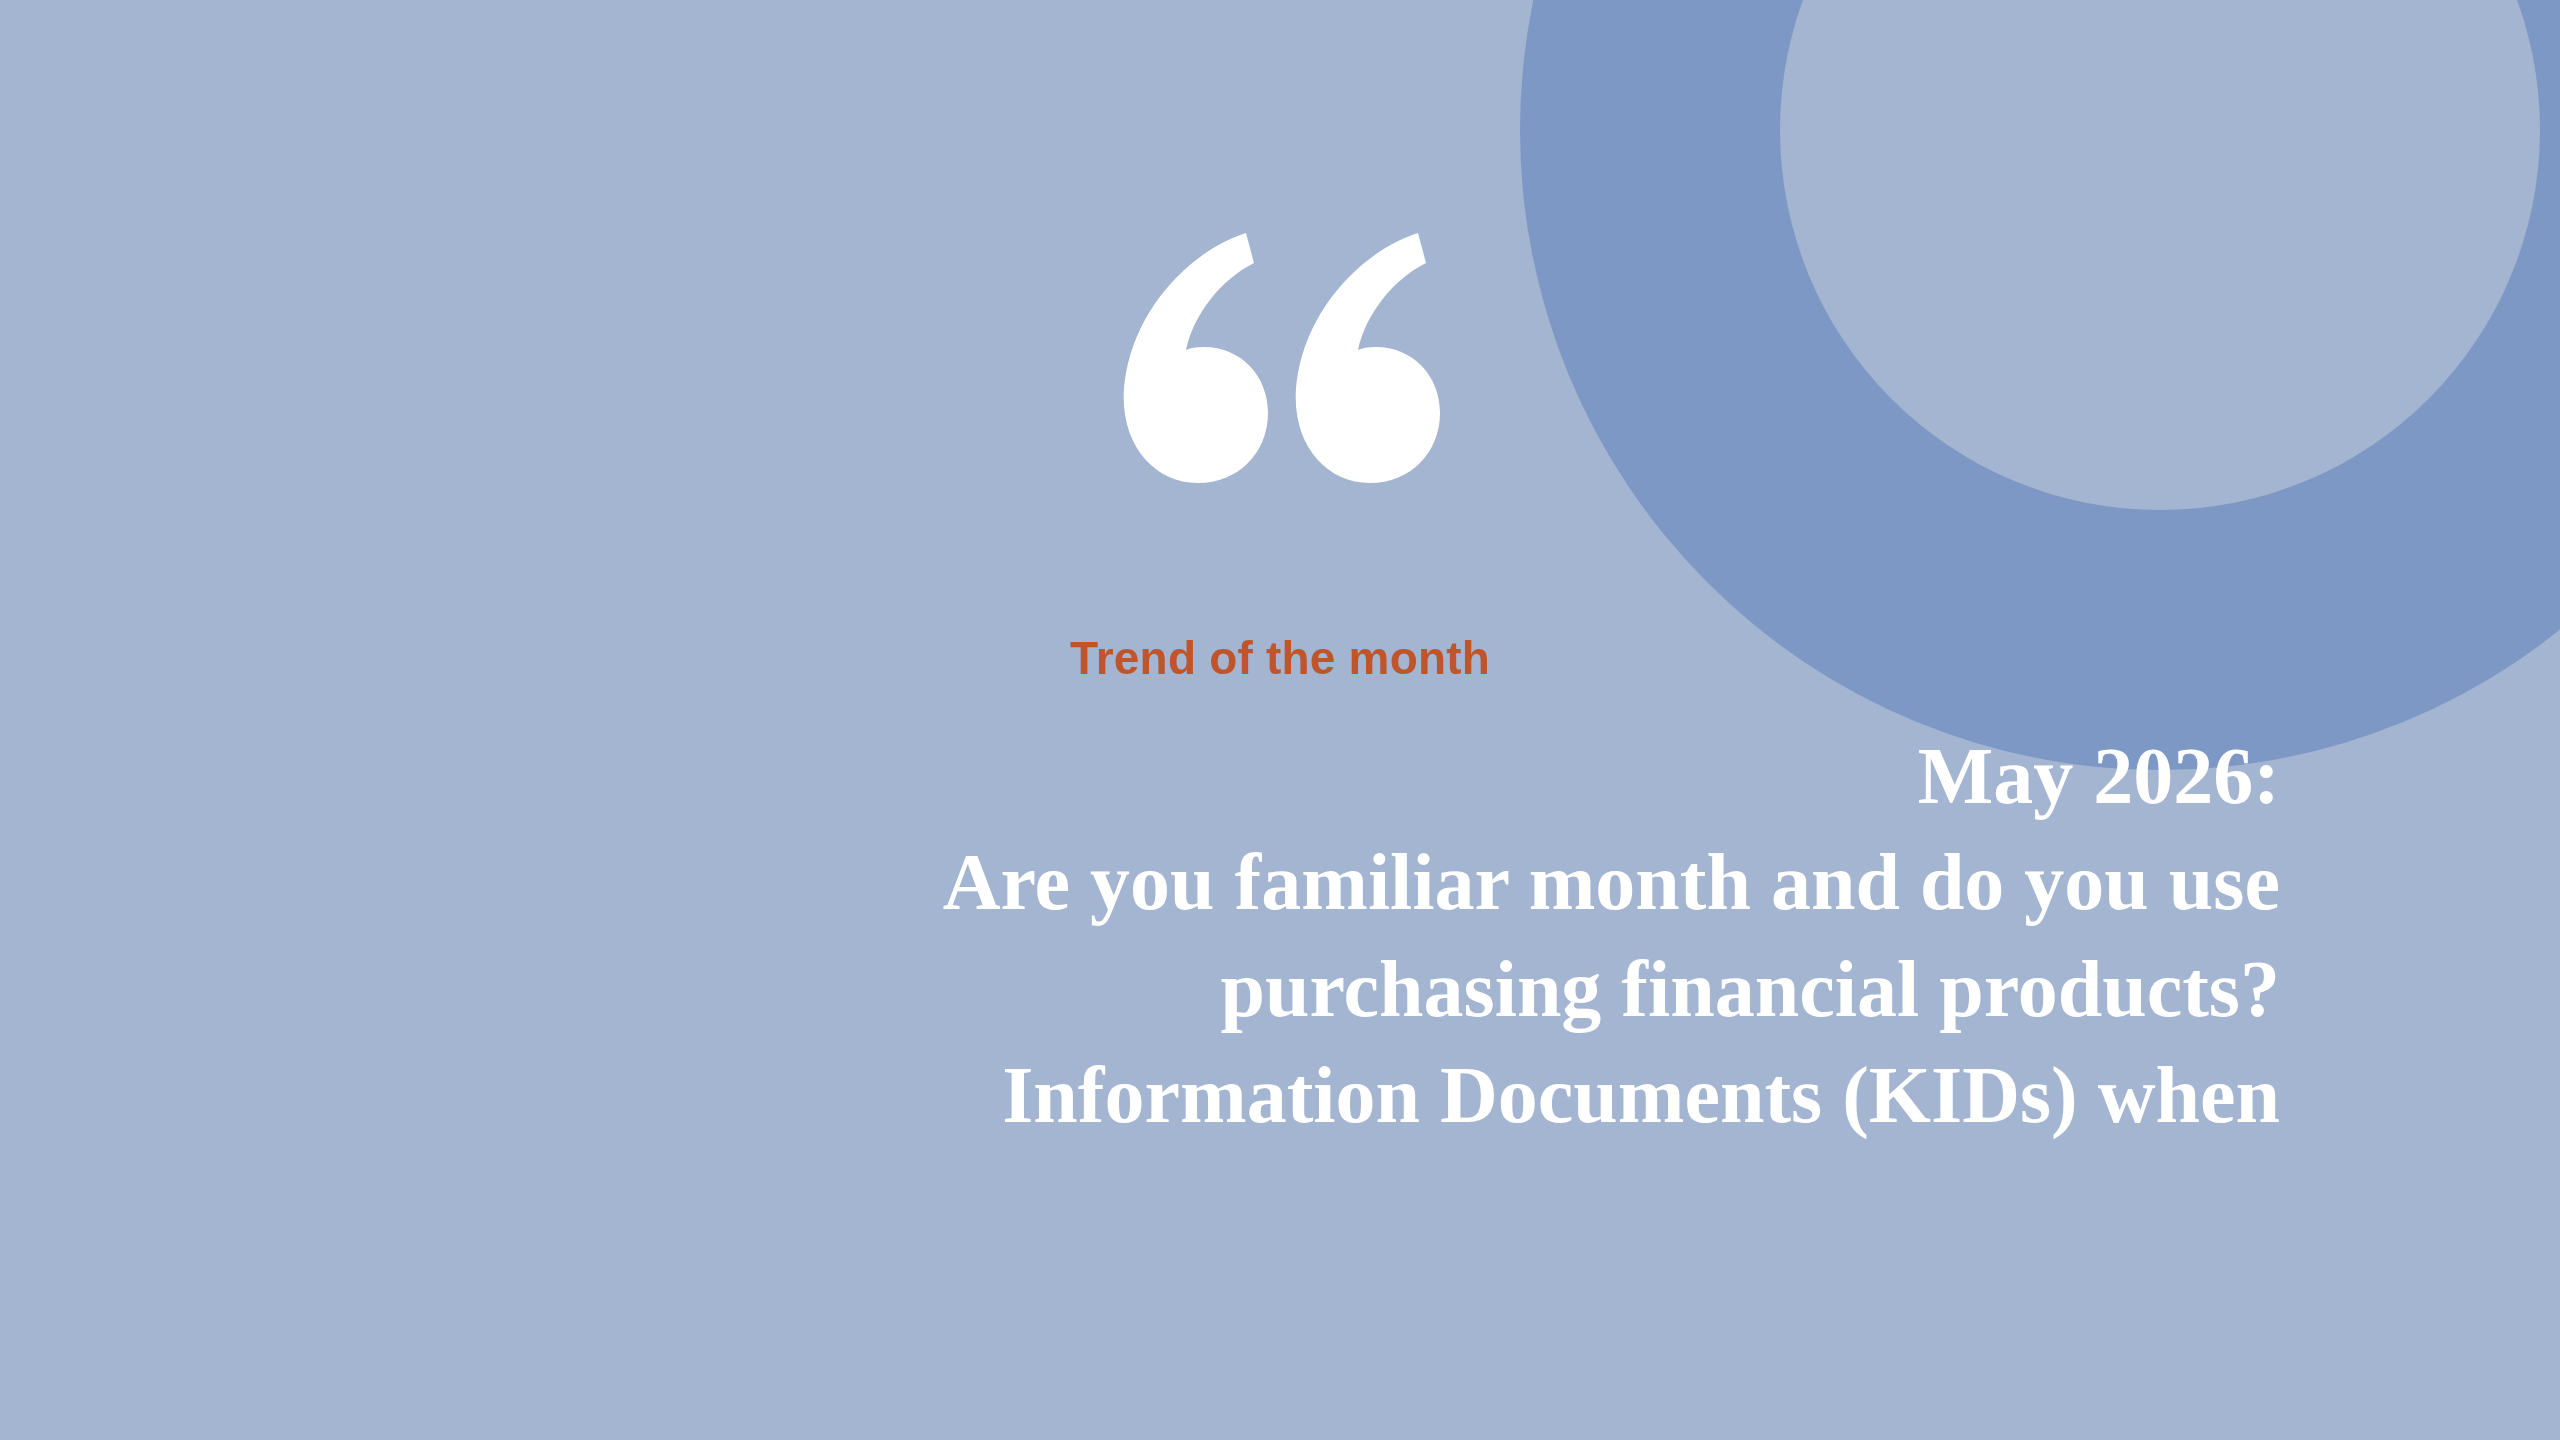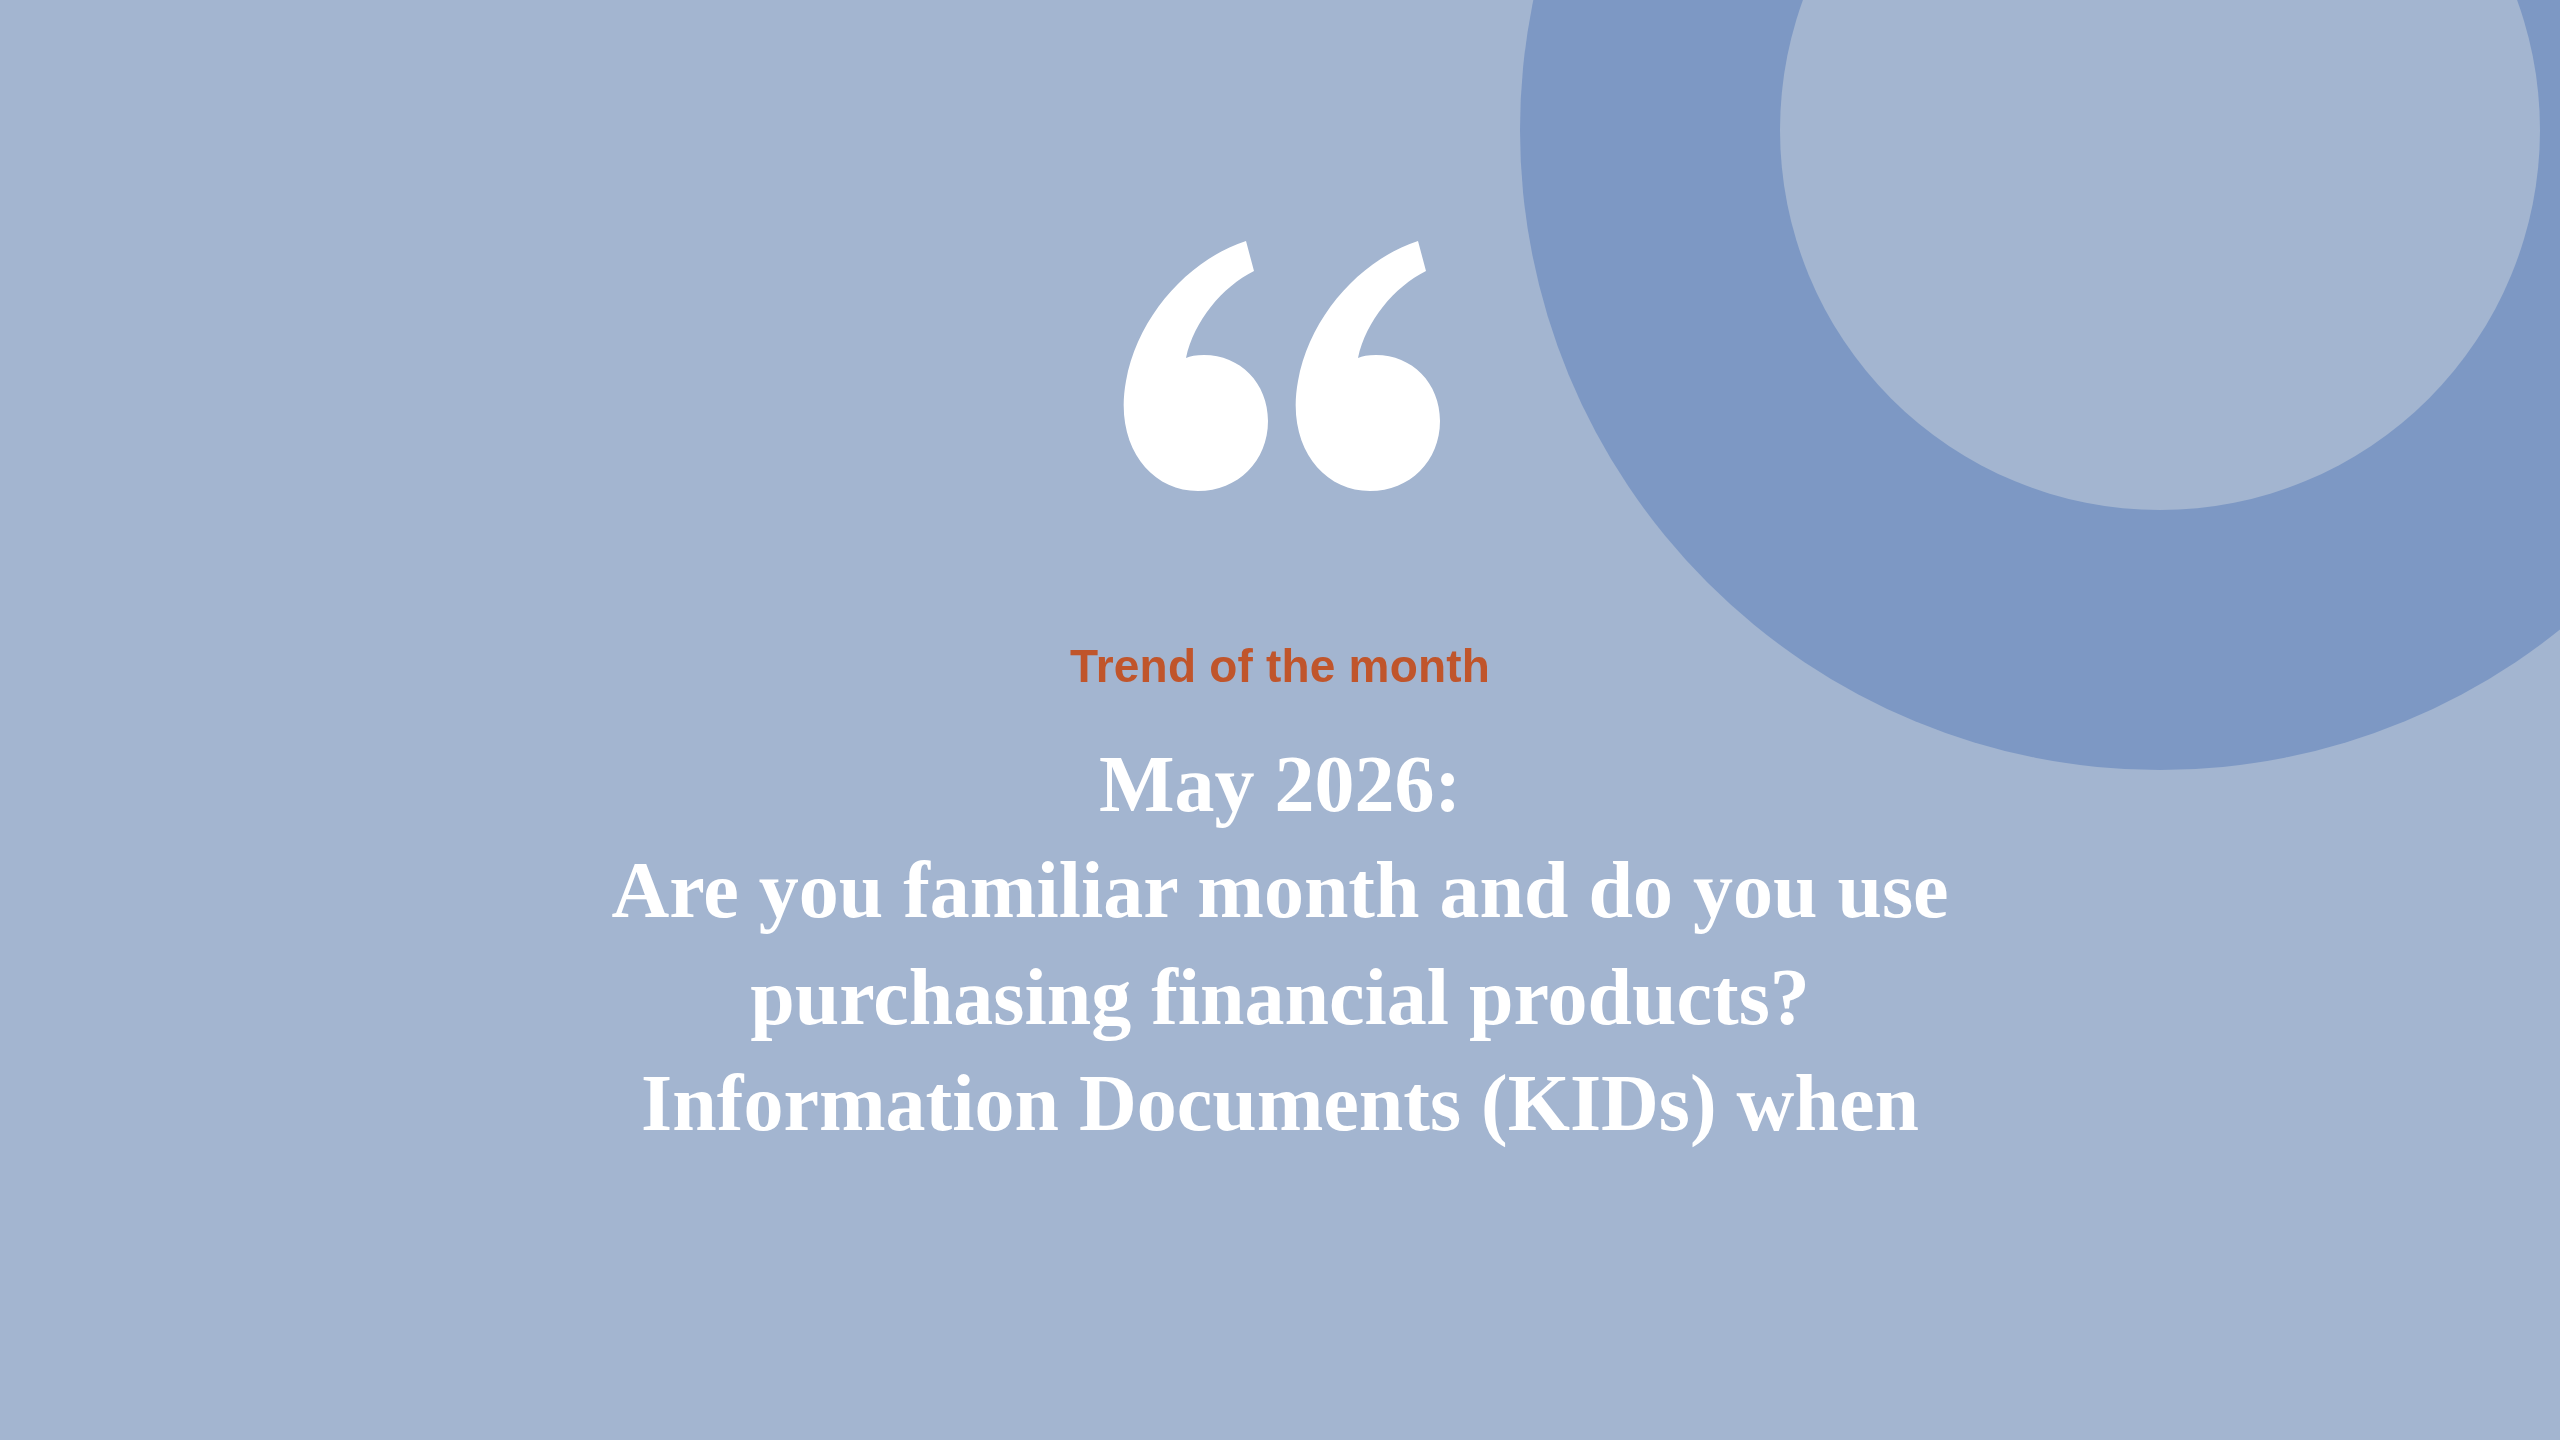--- a/index.html
+++ b/index.html
@@ -37,21 +37,21 @@
     height: 760px;
     border-radius: 50%;
     background: #a3b5d0;
     pointer-events: none;
   }
 
   
   .content {
     position: absolute;
     left: 0;
-    top: 13px;
+    top: 5px;
     width: 2560px;
     height: 1148px;
     display: flex;
     flex-direction: column;
     align-items: center;
   }
 
   .quote-mark {
     margin-top: 228px;
     width: 320px;
@@ -77,20 +77,21 @@
     font-family: "Liberation Serif", serif;
     font-weight: bold;
     font-size: 80px;
     line-height: 1.33;
     color: #ffffff;
     text-align: center;
   }
   .headline .line {
     display: block;
     white-space: nowrap;
+    text-align: right;
   }
 </style>
 </head>
 <body>
 
 <div class="slide">
 
   <div class="deco-ring"></div>
   <div class="deco-ring-hole"></div>
 

